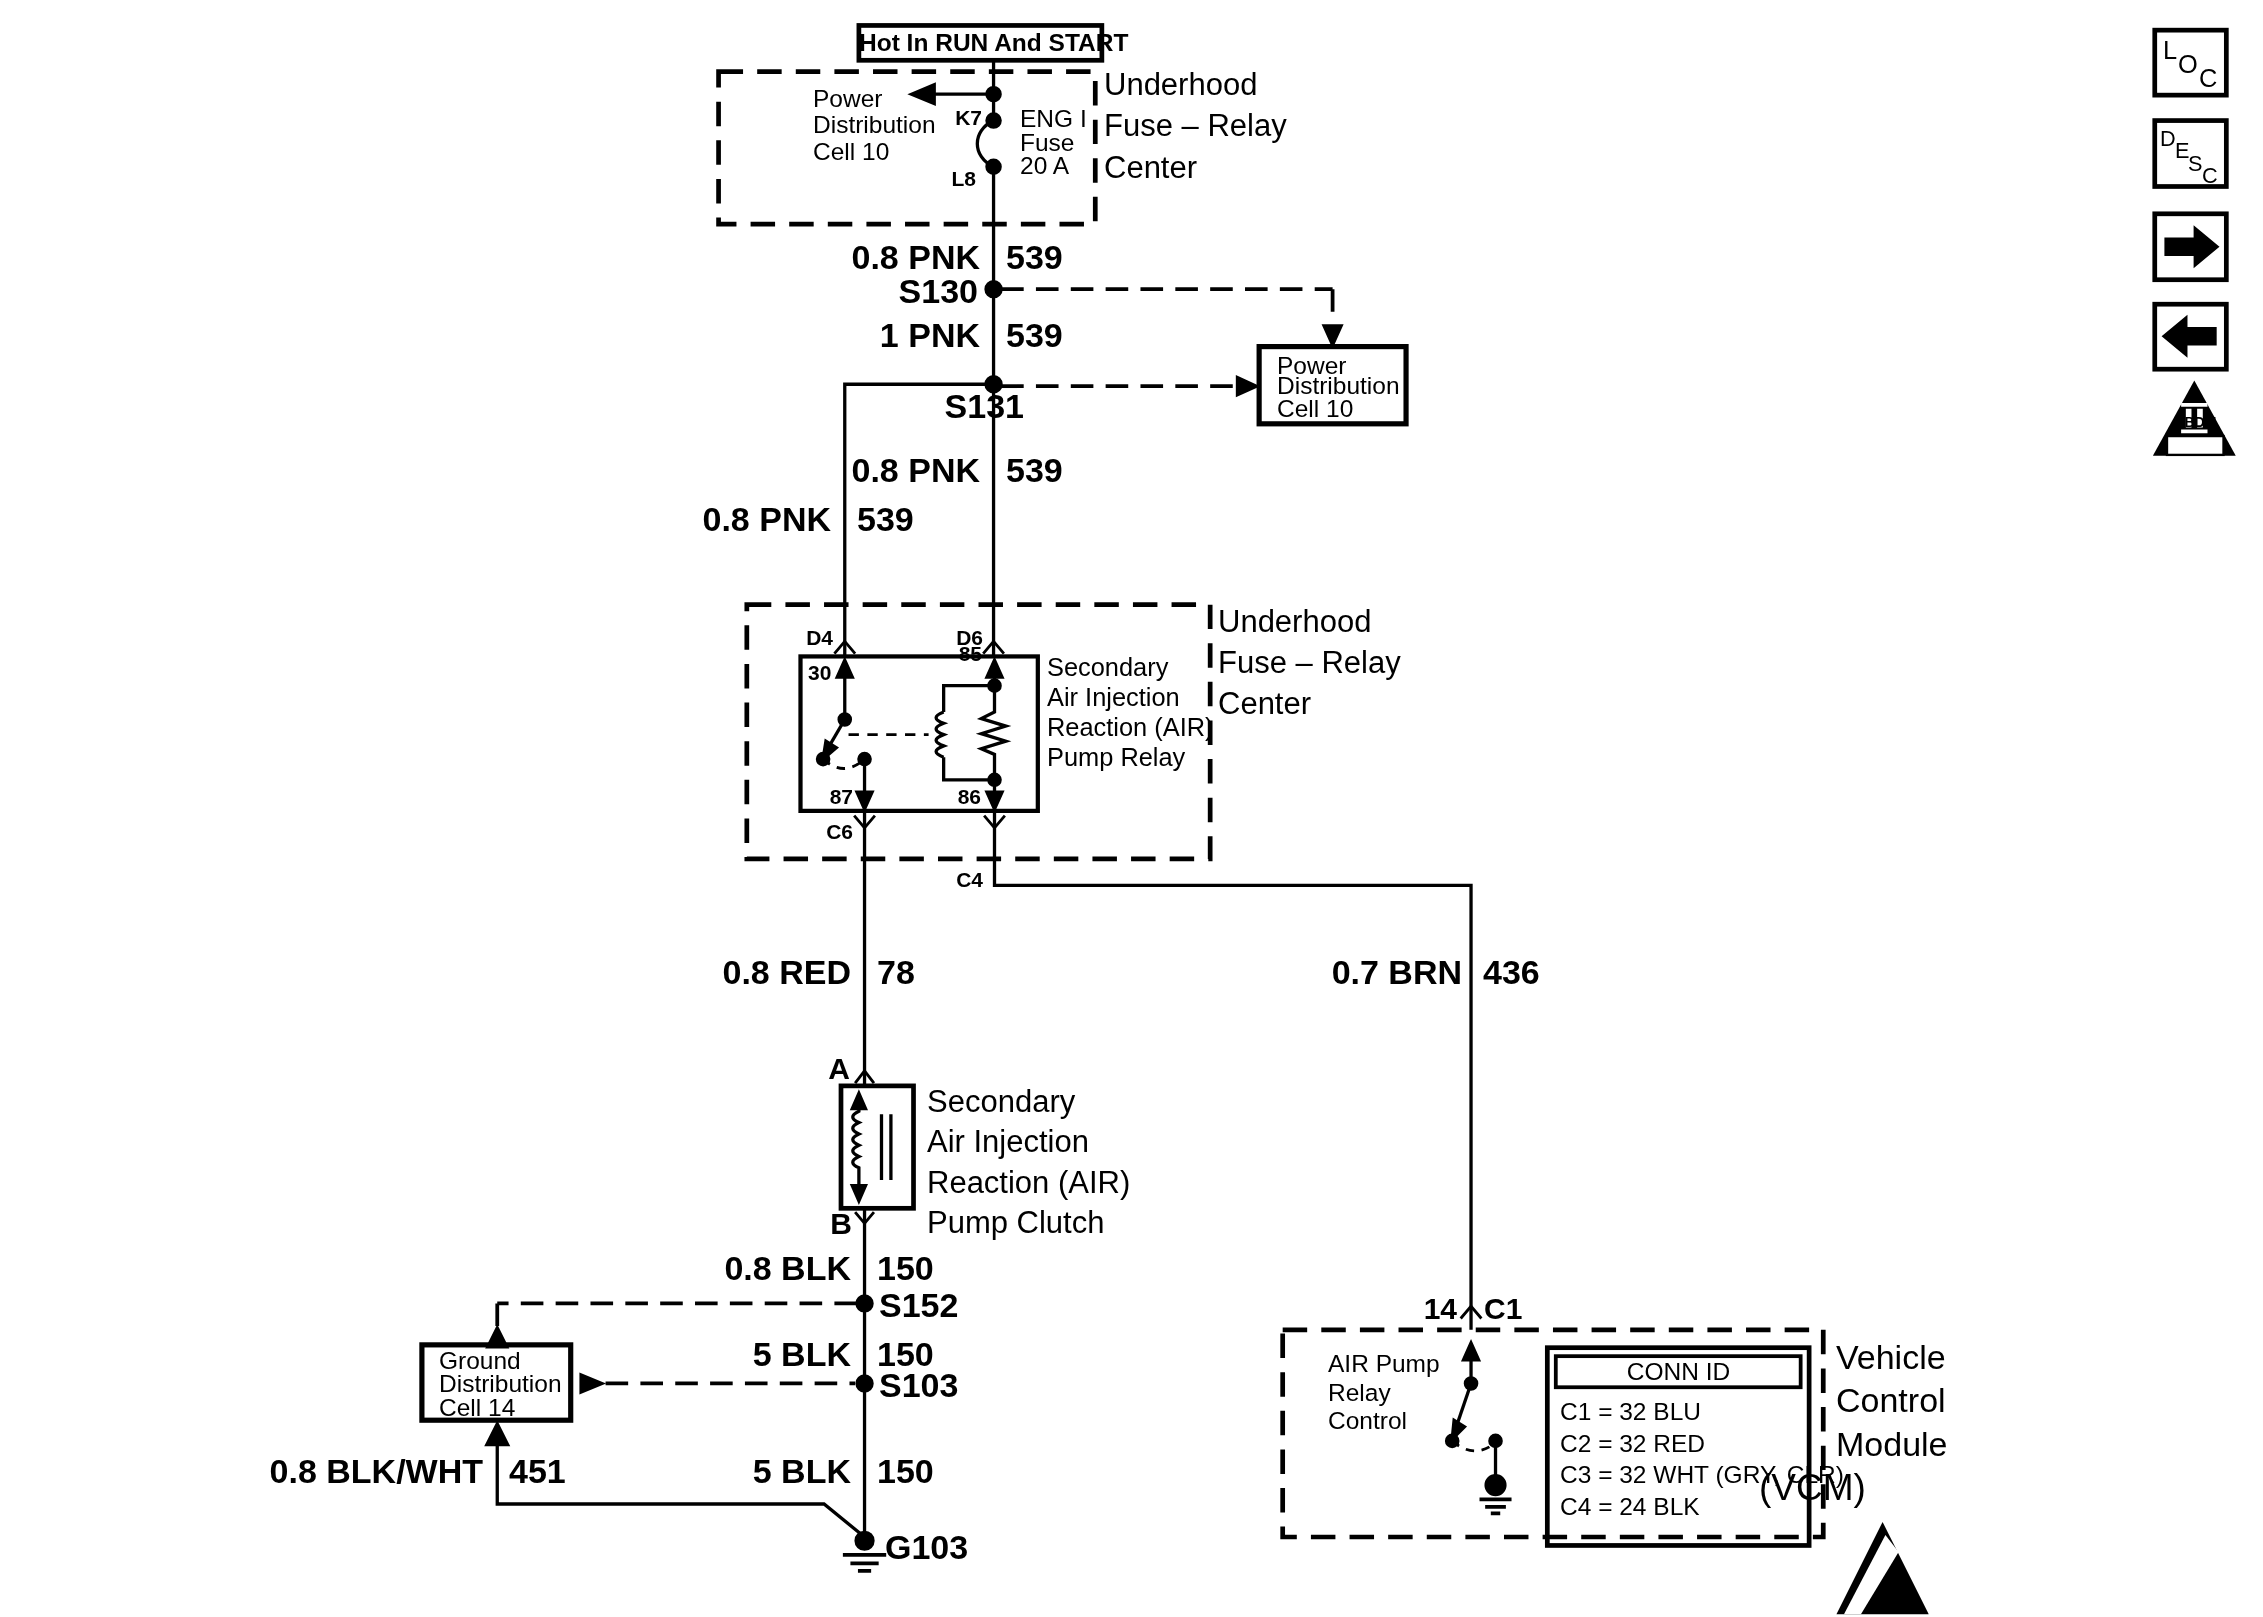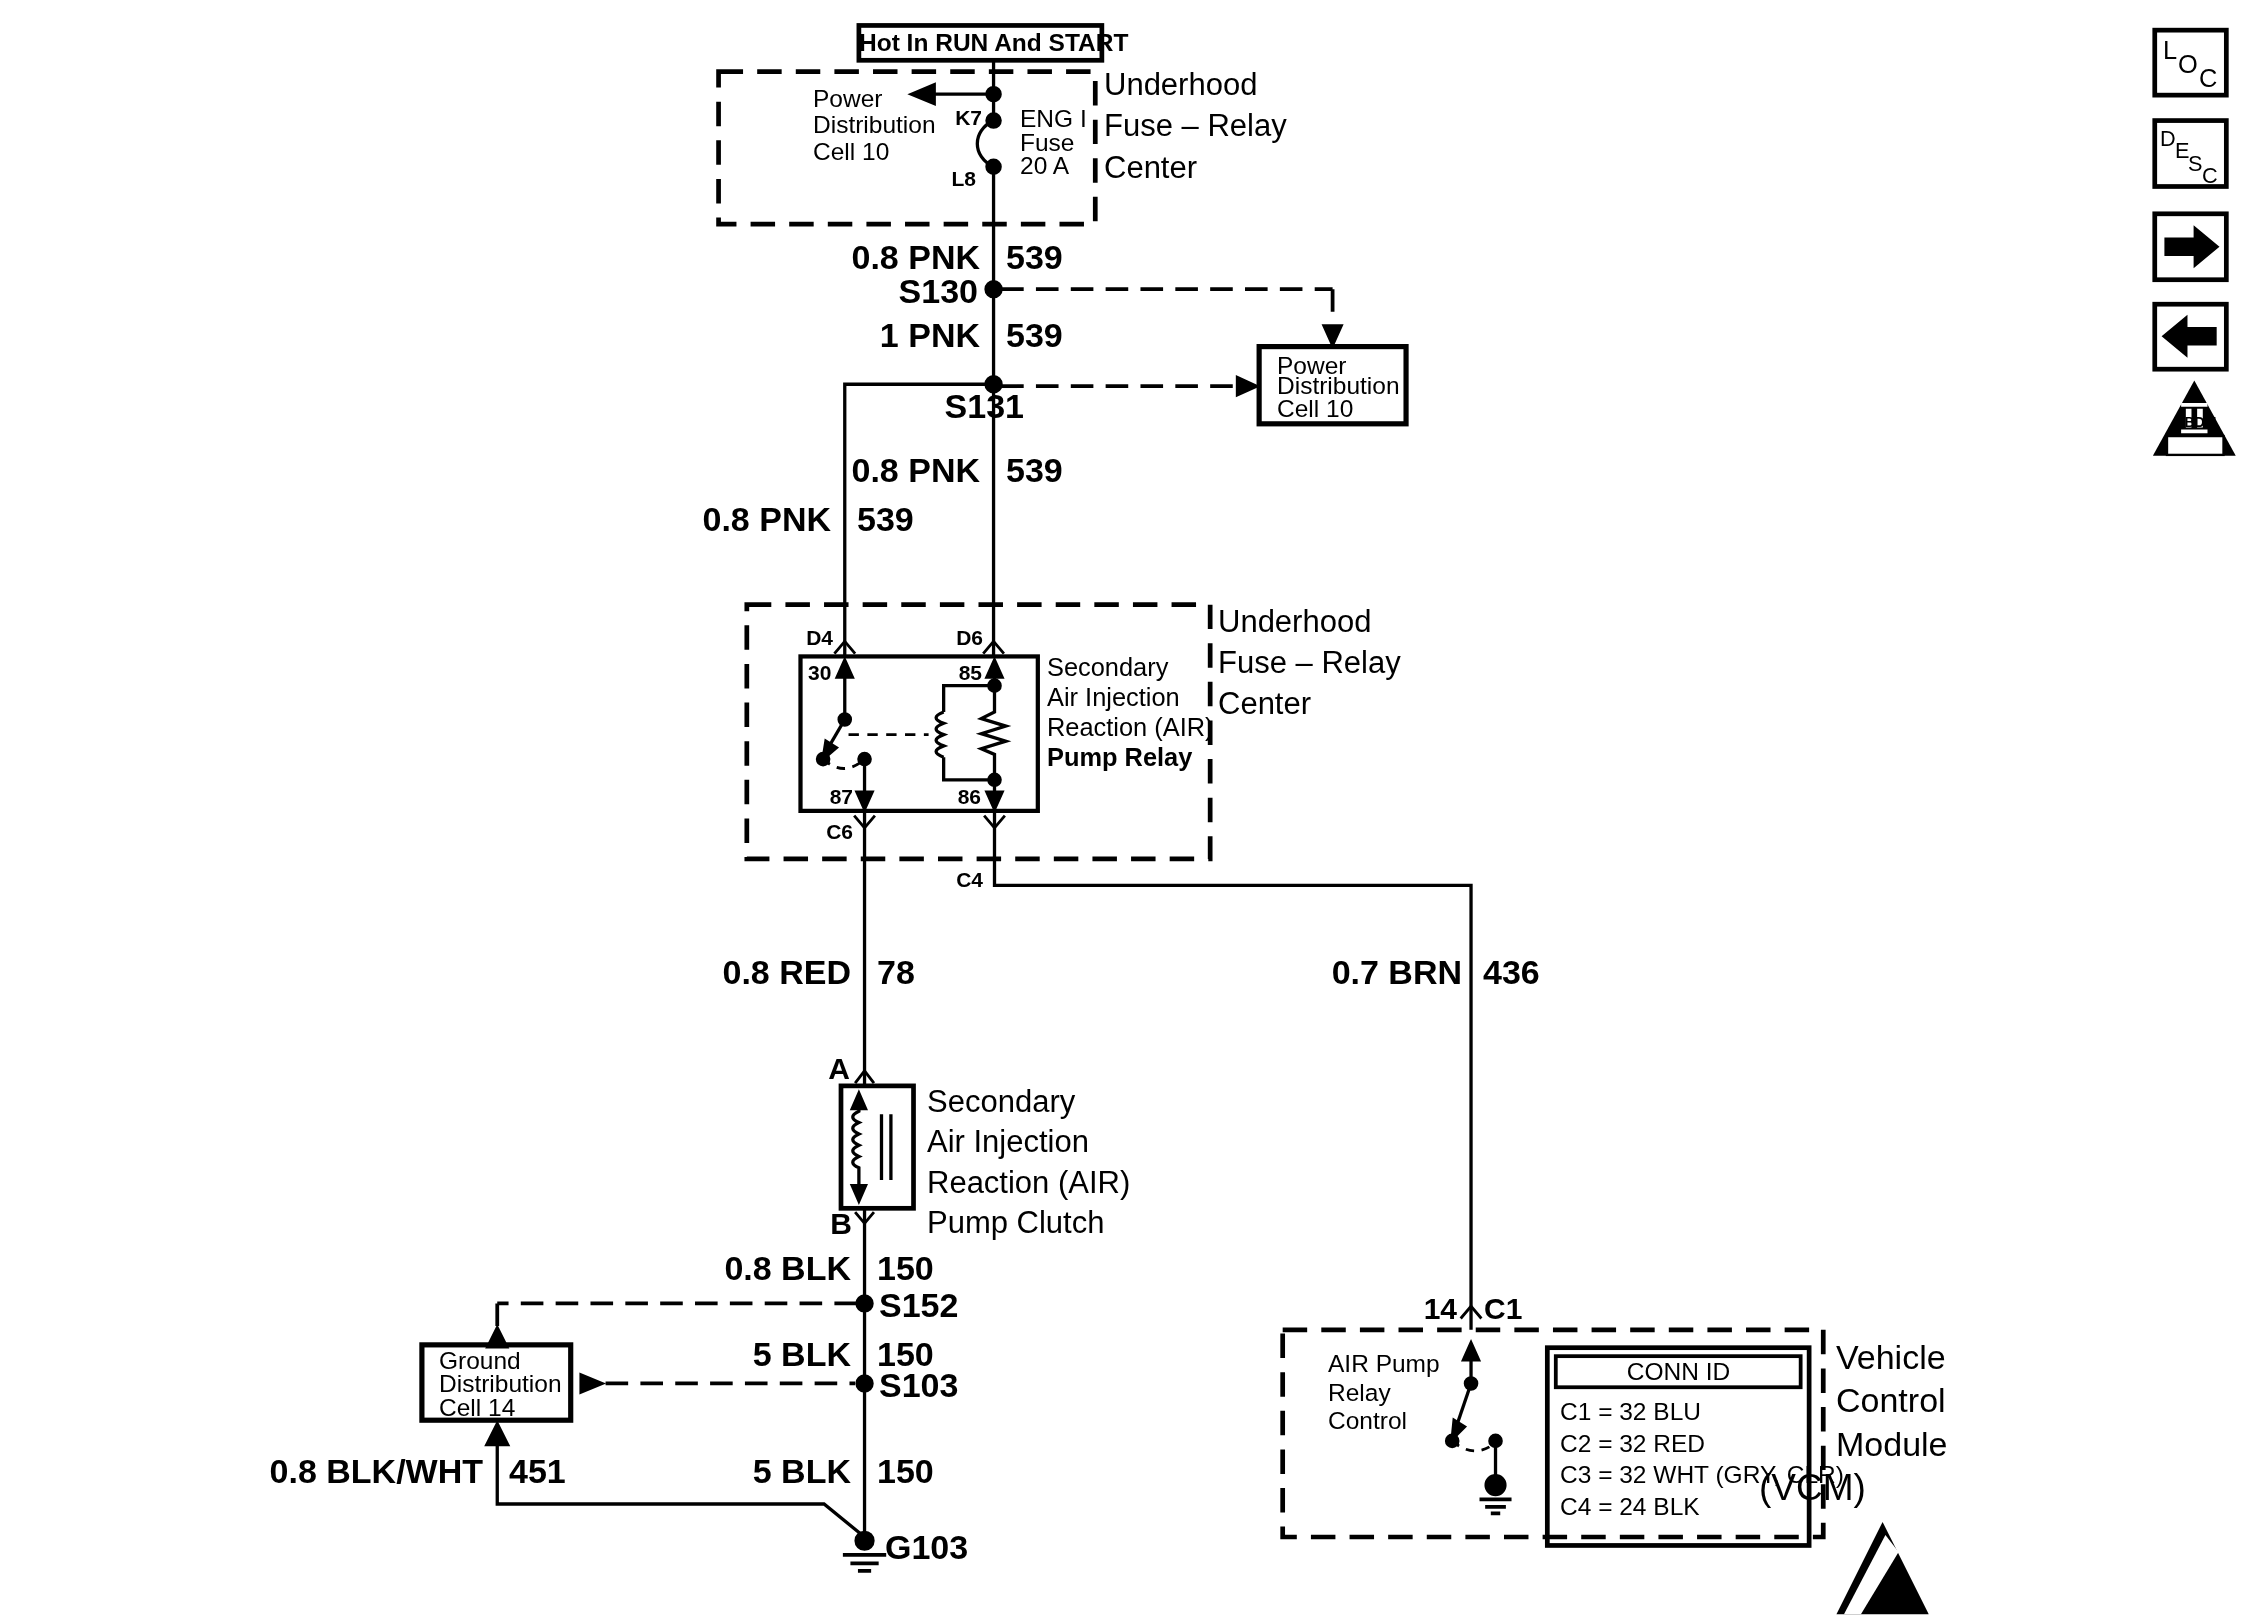--- a/index.html
+++ b/index.html
@@ -183,30 +183,30 @@
   <div class="t wl ra" style="right:1433px;top:519px;">0.8 PNK</div>
   <div class="t wl" style="left:857px;top:519px;">539</div>
 
   <div class="t name" style="left:1218px;top:621px;">Underhood</div>
   <div class="t name" style="left:1218px;top:662px;">Fuse – Relay</div>
   <div class="t name" style="left:1218px;top:703px;">Center</div>
 
   <div class="t pin ra" style="right:1431px;top:637px;">D4</div>
   <div class="t pin ra" style="right:1281px;top:637px;">D6</div>
   <div class="t pin" style="left:808px;top:672px;">30</div>
-  <div class="t pin ra" style="right:1282px;top:672px;text-align:right;">85</div>
+  <div class="t pin ra" style="right:1282px;top:653px;text-align:right;">85</div>
   <div class="t pin ra" style="right:1411px;top:796px;">87</div>
   <div class="t pin ra" style="right:1283px;top:796px;">86</div>
   <div class="t pin ra" style="right:1411px;top:831px;">C6</div>
   <div class="t pin ra" style="right:1281px;top:831px;margin-top:48px;">C4</div>
 
   <div class="t" style="left:1047px;top:668px;font-size:25.4px;">Secondary</div>
   <div class="t" style="left:1047px;top:698px;font-size:25.4px;">Air Injection</div>
   <div class="t" style="left:1047px;top:728px;font-size:25.4px;">Reaction (AIR)</div>
-  <div class="t" style="left:1047px;top:758px;font-size:25.4px;font-weight:bold;">Pump Relay</div>
+  <div class="t" style="left:1047px;top:758px;font-size:25.4px;">Pump Relay</div>
 
   <div class="t wl ra" style="right:1413px;top:972px;">0.8 RED</div>
   <div class="t wl" style="left:877px;top:972px;">78</div>
   <div class="t wl ra" style="right:802px;top:972px;">0.7 BRN</div>
   <div class="t wl" style="left:1483px;top:972px;">436</div>
 
   <div class="t med ra" style="right:1414px;top:1069px;">A</div>
   <div class="t med ra" style="right:1412px;top:1224px;">B</div>
   <div class="t name" style="left:927px;top:1101px;">Secondary</div>
   <div class="t name" style="left:927px;top:1141px;">Air Injection</div>

